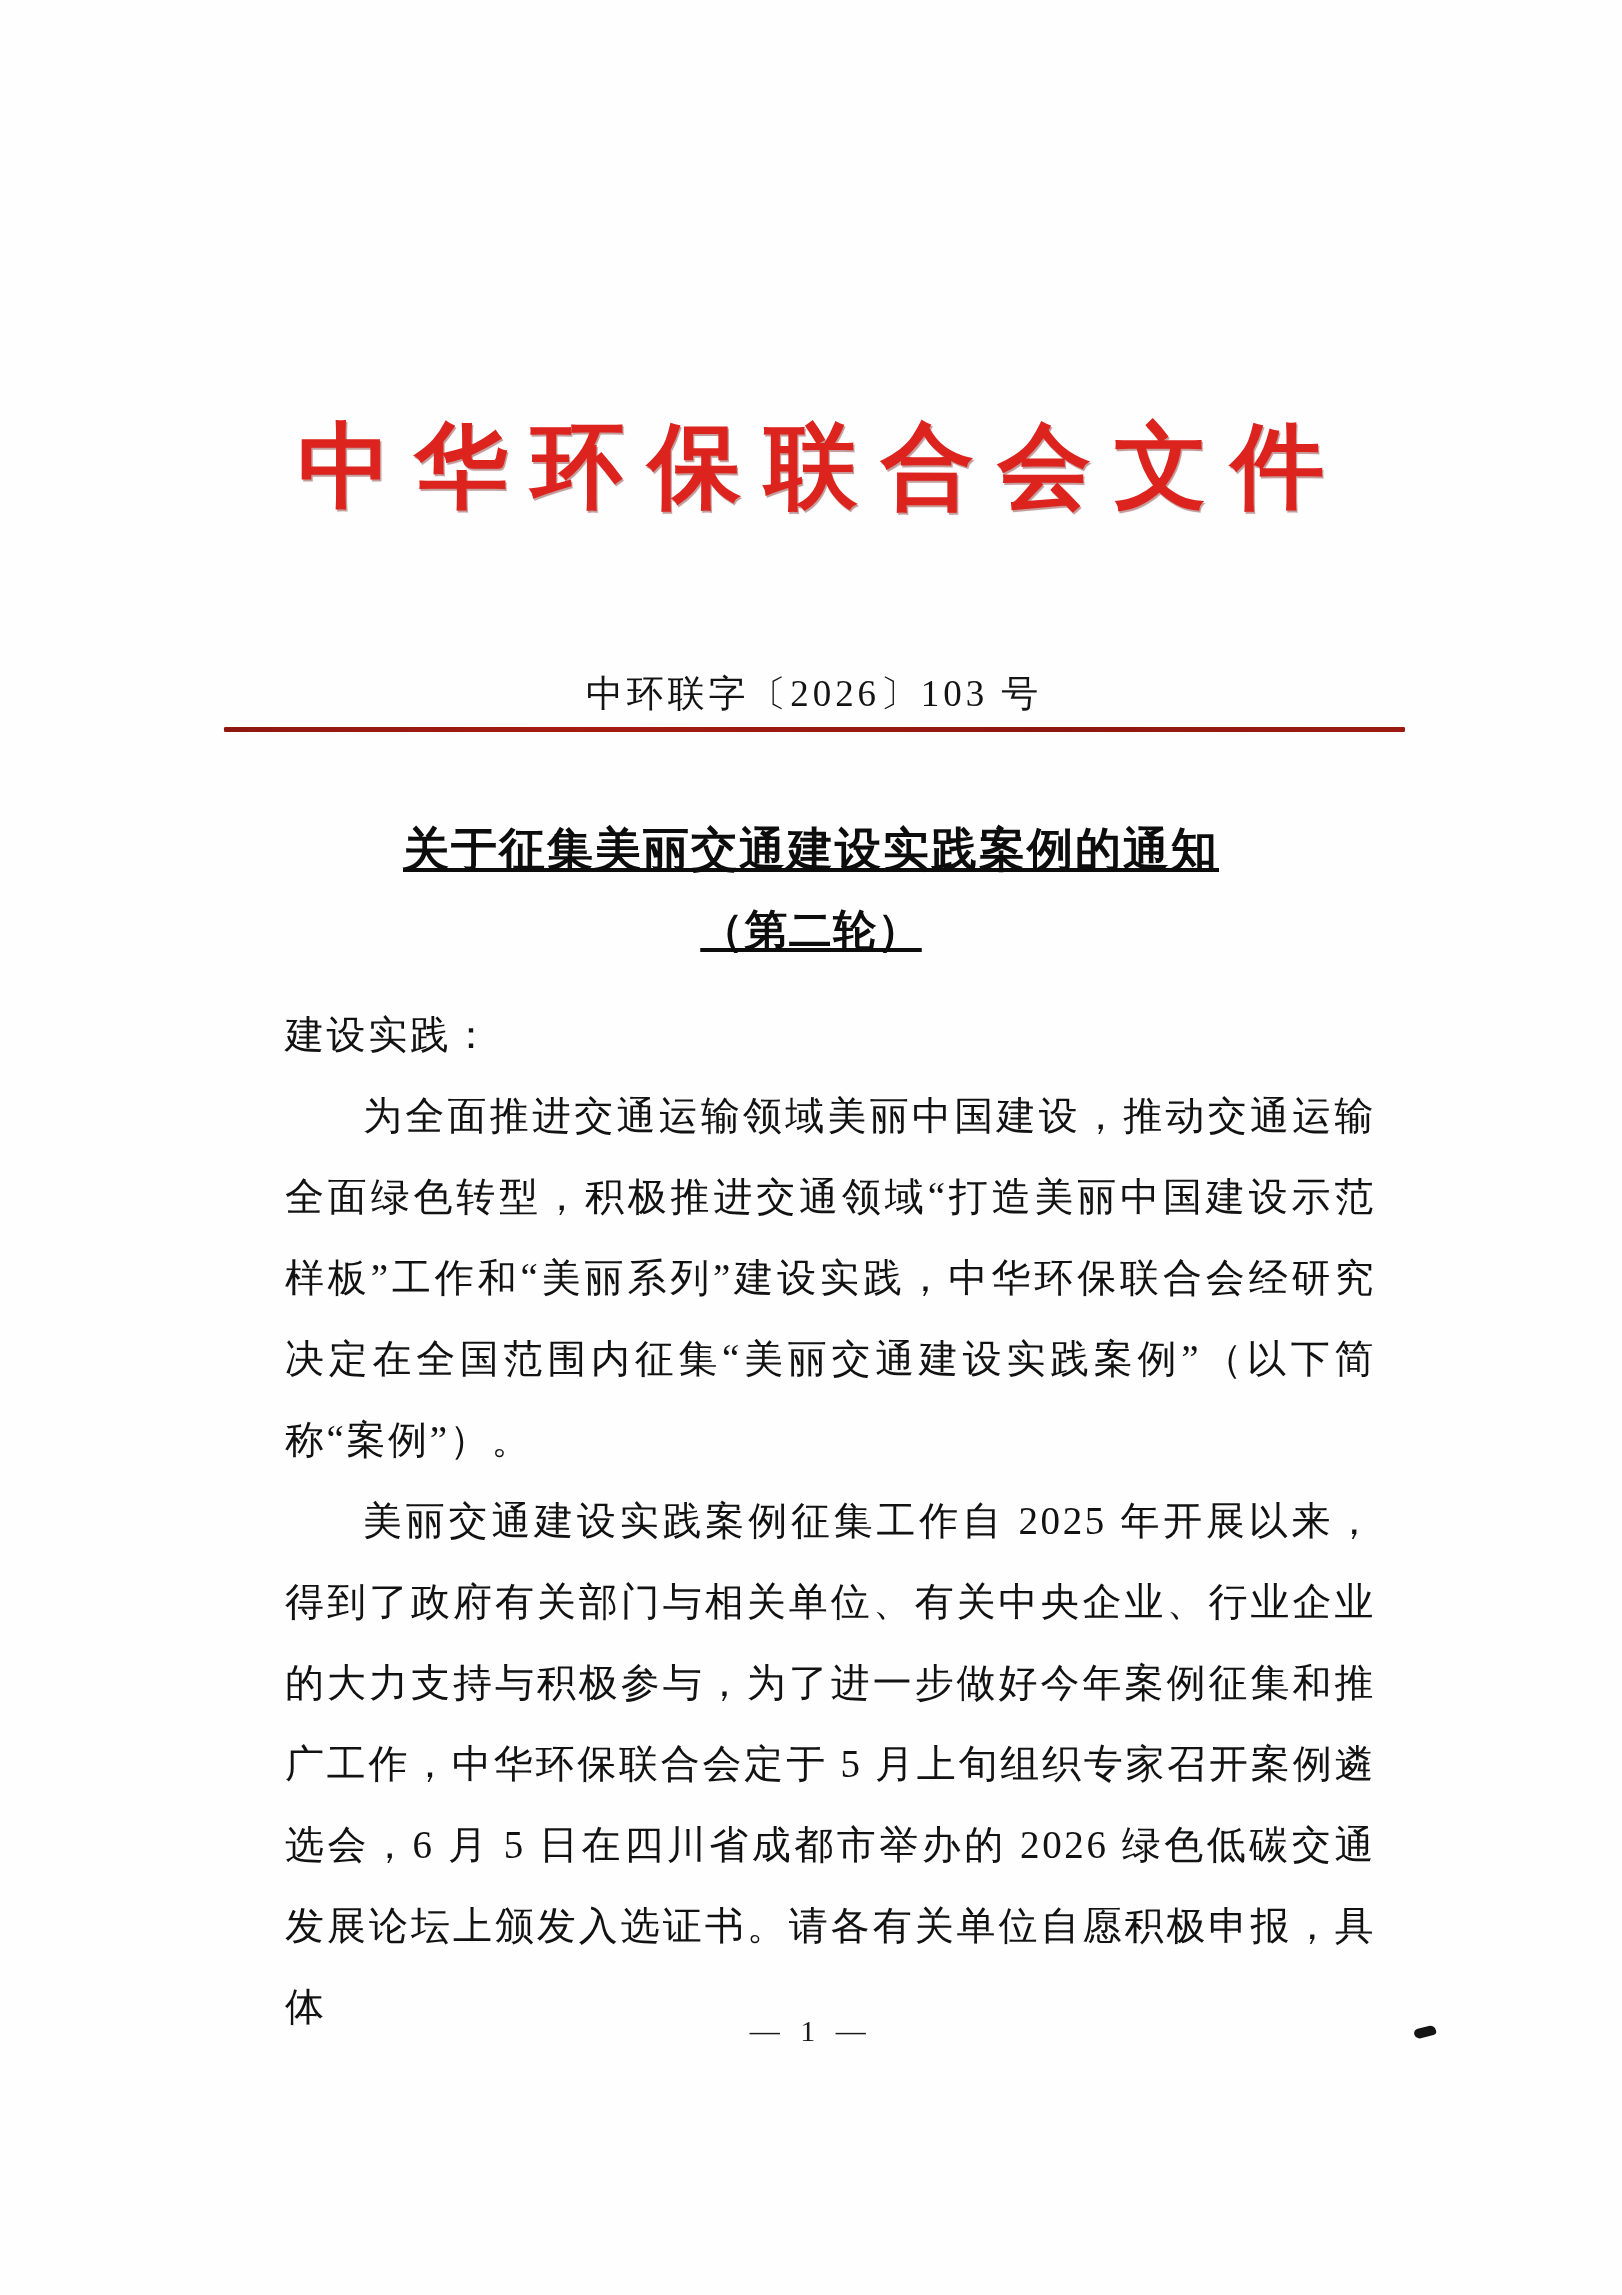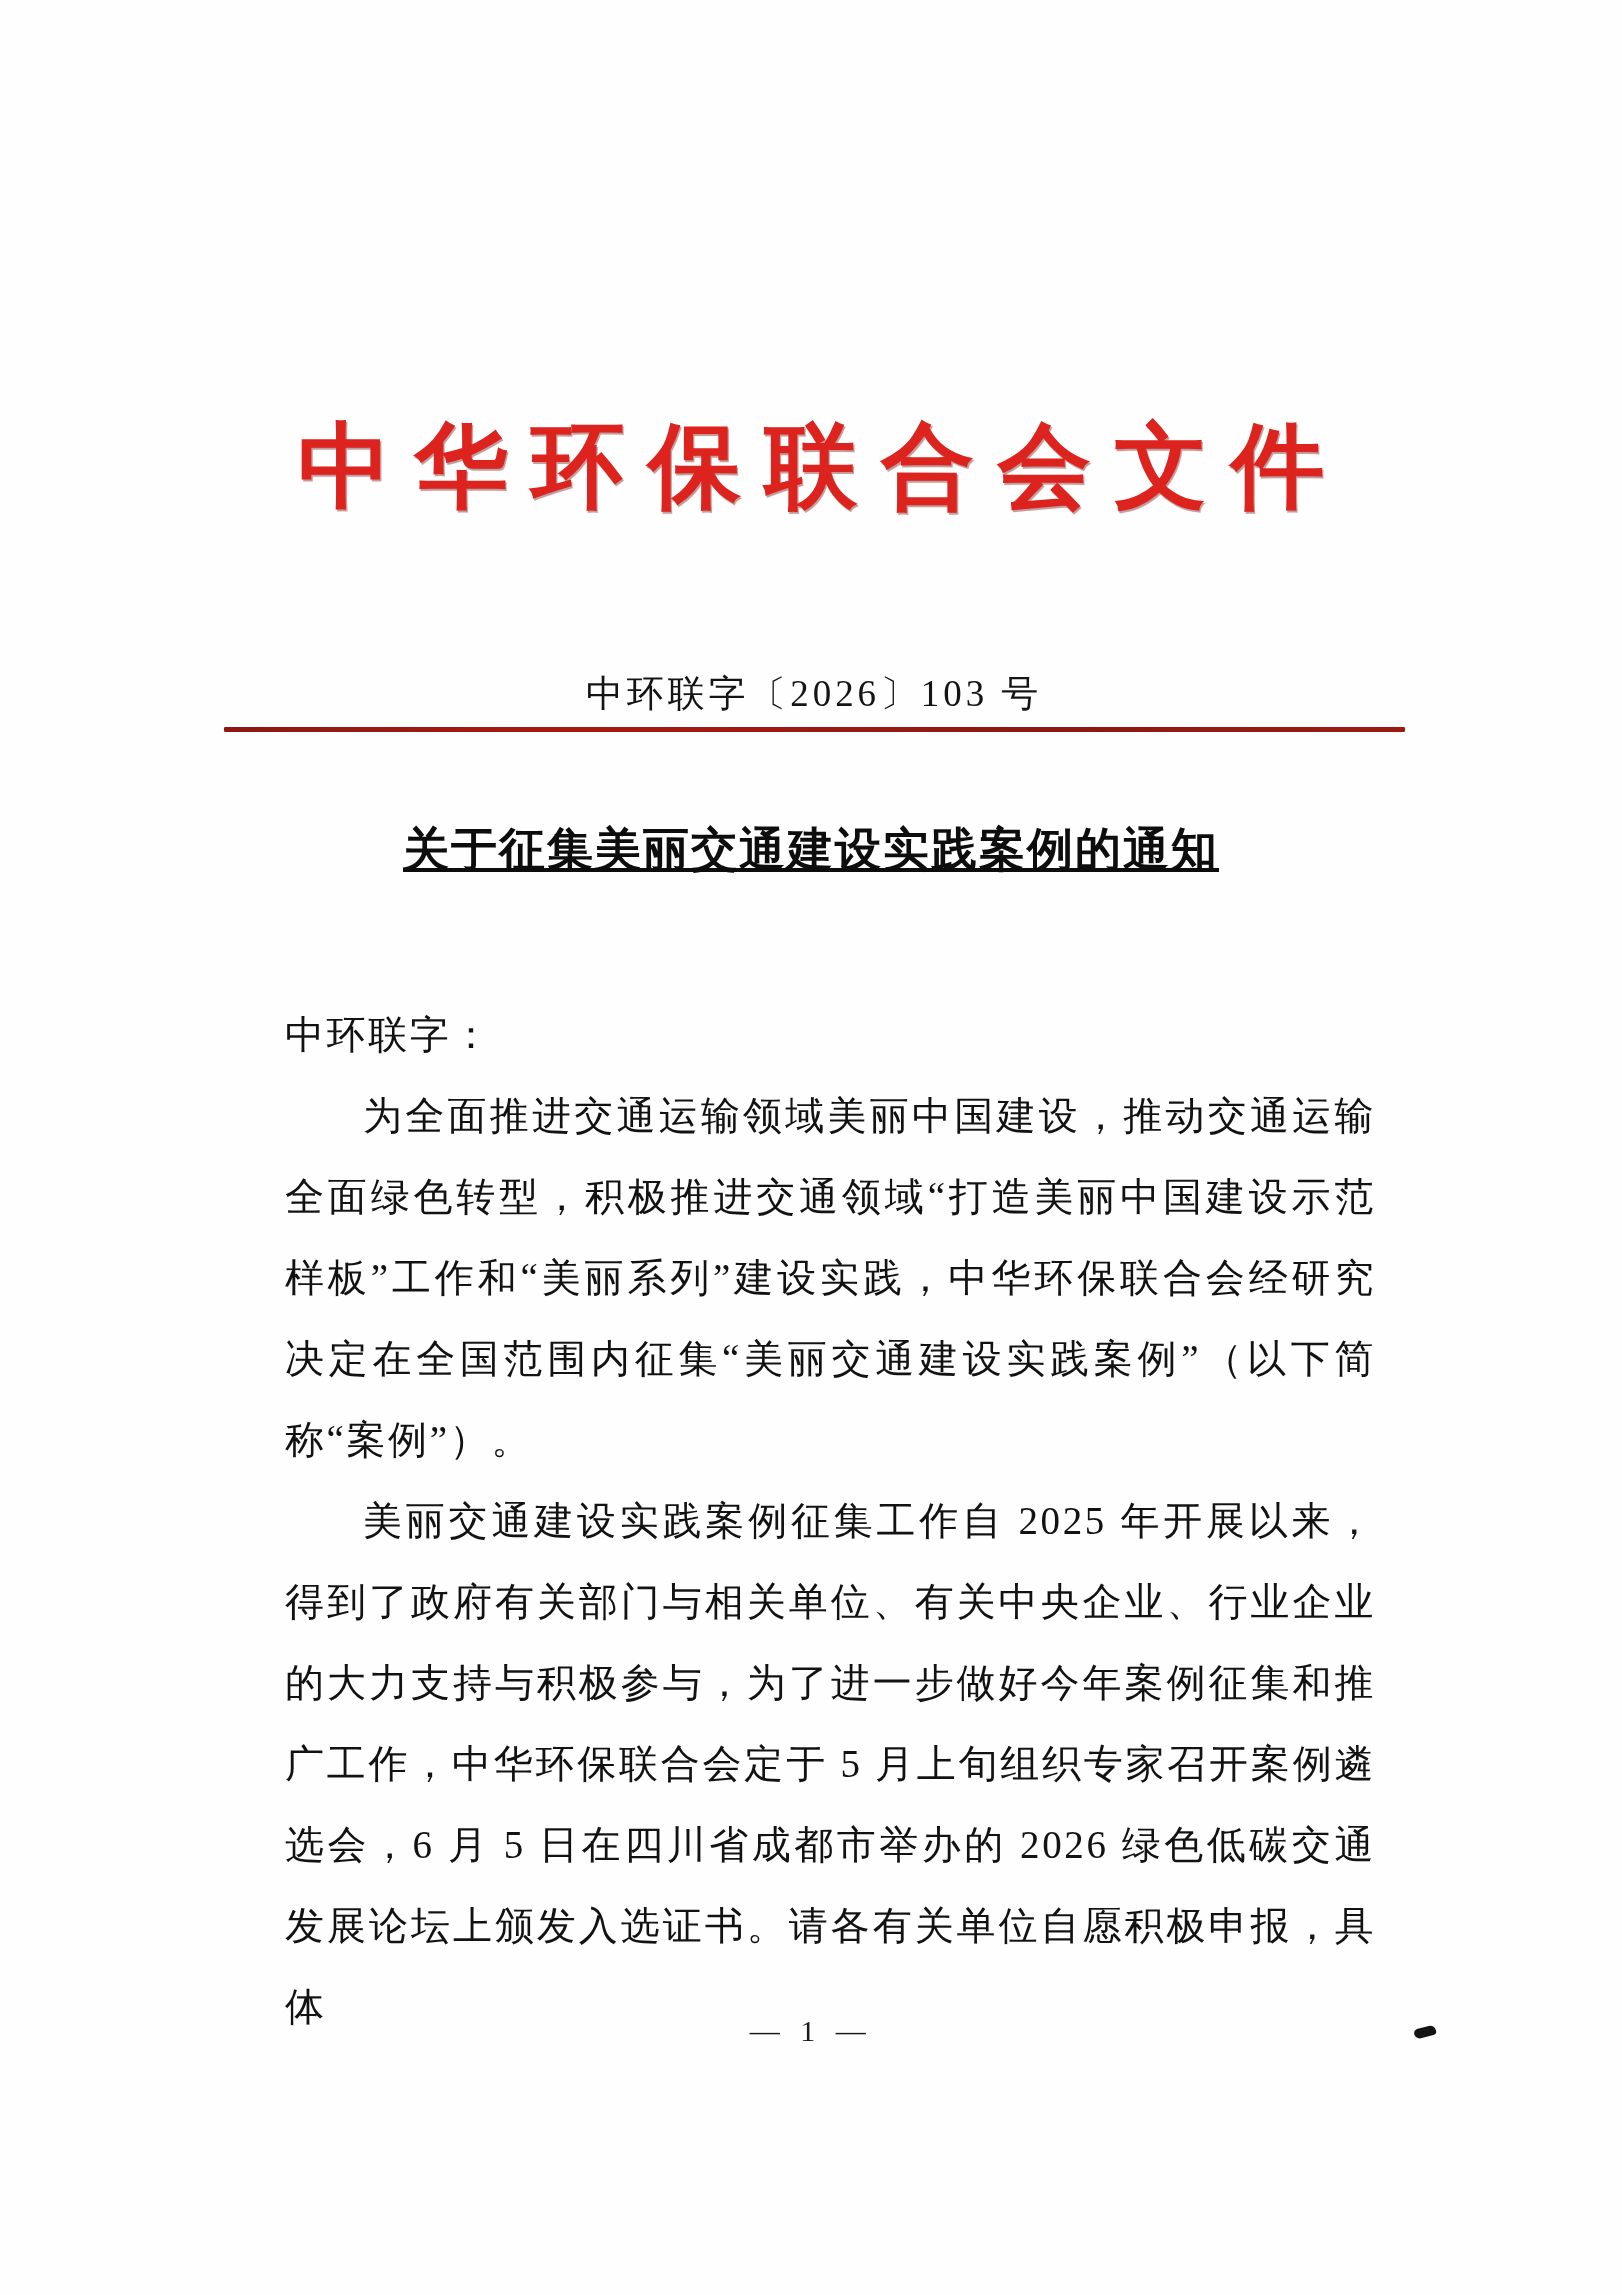--- a/index.html
+++ b/index.html
@@ -132,24 +132,25 @@
 <div class="page">
 
   <div class="org-title">中华环保联合会文件</div>
 
   <div class="doc-number">中环联字〔2026〕103 号</div>
 
   <div class="red-rule"></div>
 
   <div class="doc-title">
     <div class="line1">关于征集美丽交通建设实践案例的通知</div>
+    <div class="line2">（第二轮）</div>
   </div>
 
   <div class="body-block">
-    <p class="salutation">中环联字：</p>
+    <p class="salutation">建设实践：</p>
     <p class="indent">为全面推进交通运输领域美丽中国建设，推动交通运输全面绿色转型，积极推进交通领域“打造美丽中国建设示范样板”工作和“美丽系列”建设实践，中华环保联合会经研究决定在全国范围内征集“美丽交通建设实践案例”（以下简称“案例”）。</p>
     <p class="indent">美丽交通建设实践案例征集工作自 2025 年开展以来，得到了政府有关部门与相关单位、有关中央企业、行业企业的大力支持与积极参与，为了进一步做好今年案例征集和推广工作，中华环保联合会定于 5 月上旬组织专家召开案例遴选会，6 月 5 日在四川省成都市举办的 2026 绿色低碳交通发展论坛上颁发入选证书。请各有关单位自愿积极申报，具体</p>
   </div>
 
   <div class="page-number">— 1 —</div>
 
   <div class="scan-speck"></div>
 
 </div>
 

